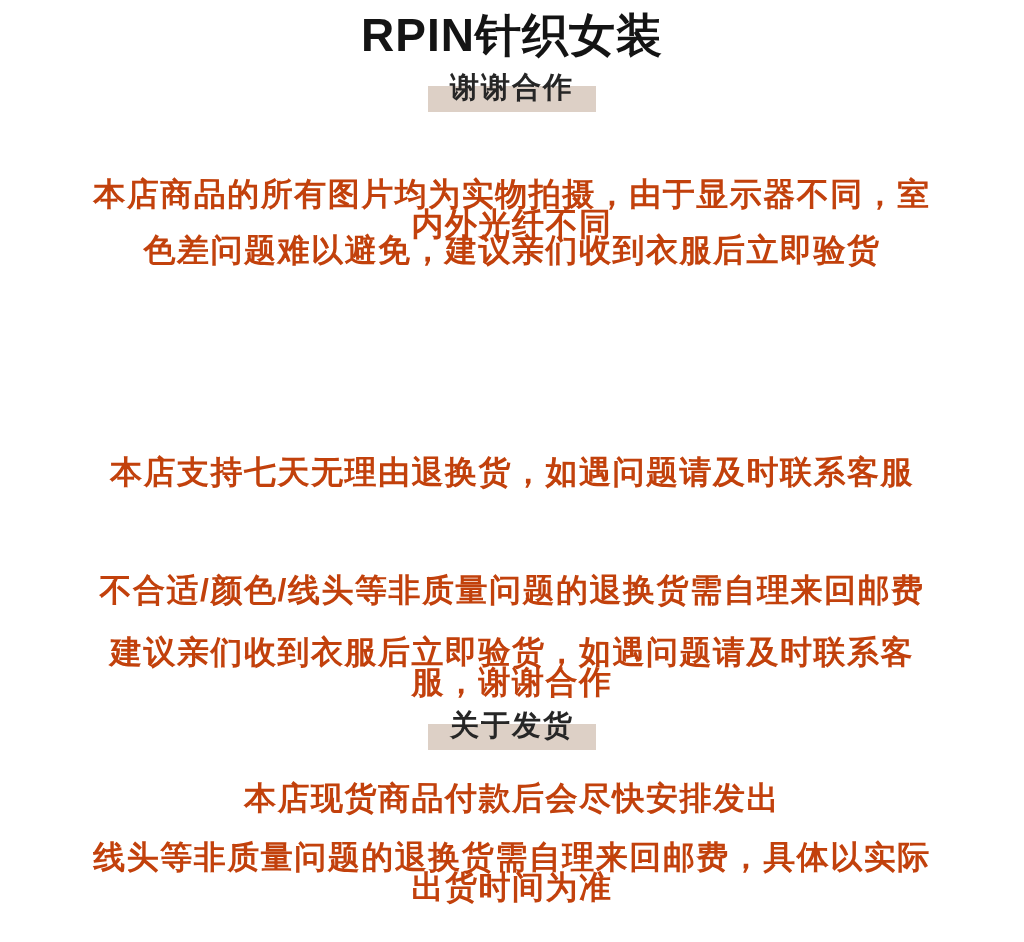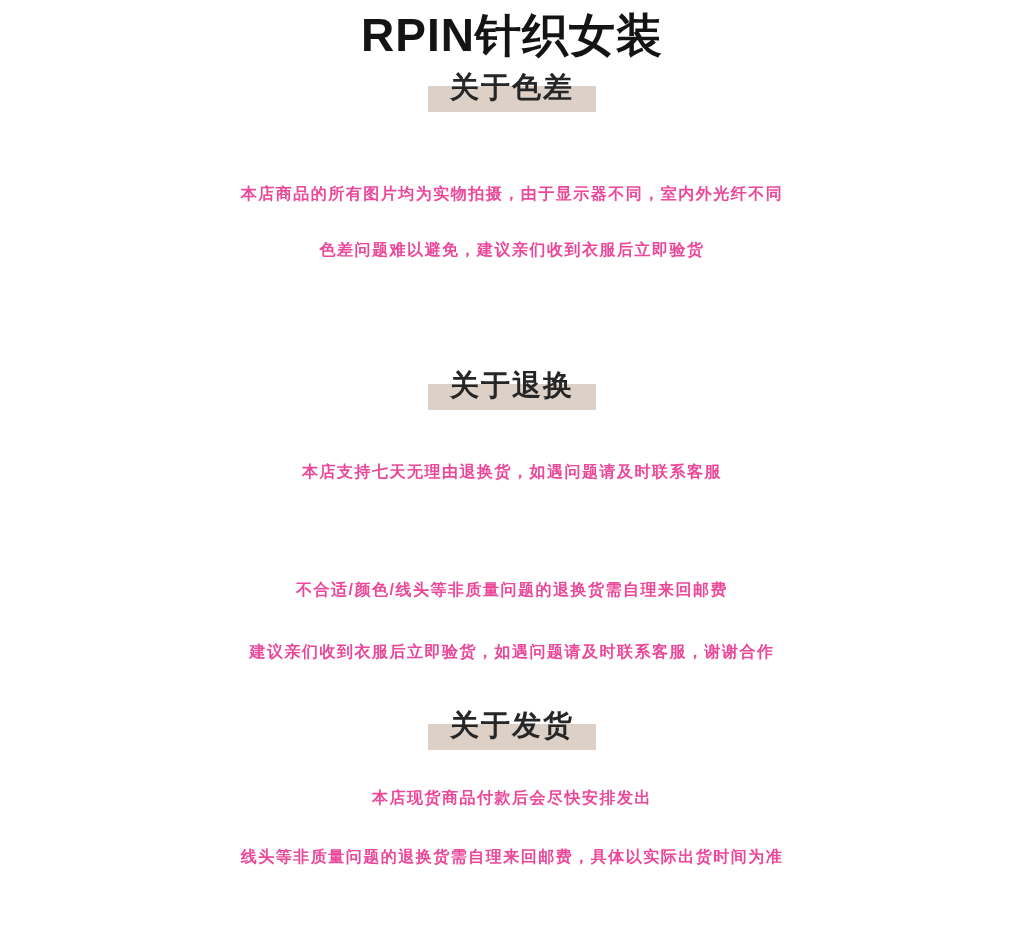--- a/index.html
+++ b/index.html
@@ -45,43 +45,40 @@
     letter-spacing: 2px;
     color: #262626;
     background: linear-gradient(180deg, rgba(0,0,0,0) 38%, #ddd0c6 38%);
   }
   .line {
     position: absolute;
     left: 0;
     width: 100%;
     margin: 0;
     text-align: center;
-    font-size: 16px;
+    font-size: 32px;
     line-height: 30px;
     font-weight: 700;
     letter-spacing: 1.5px;
-    color: #ec4899;
+    color: #c2410c;
   }
 </style>
 </head>
 <body>
 
 <div class="page">
 
   <h1 class="title">RPIN针织女装</h1>
 
   <div class="header-wrap" style="top:70px">
-    <span class="hl">关于色差</span>
+    <span class="hl">谢谢合作</span>
   </div>
   <p class="line" style="top:179px">本店商品的所有图片均为实物拍摄，由于显示器不同，室内外光纤不同</p>
   <p class="line" style="top:235px">色差问题难以避免，建议亲们收到衣服后立即验货</p>
 
-  <div class="header-wrap" style="top:368px">
-    <span class="hl">关于退换</span>
-  </div>
   <p class="line" style="top:457px">本店支持七天无理由退换货，如遇问题请及时联系客服</p>
   <p class="line" style="top:575px">不合适/颜色/线头等非质量问题的退换货需自理来回邮费</p>
   <p class="line" style="top:637px">建议亲们收到衣服后立即验货，如遇问题请及时联系客服，谢谢合作</p>
 
   <div class="header-wrap" style="top:708px">
     <span class="hl">关于发货</span>
   </div>
   <p class="line" style="top:783px">本店现货商品付款后会尽快安排发出</p>
   <p class="line" style="top:842px">线头等非质量问题的退换货需自理来回邮费，具体以实际出货时间为准</p>
 

